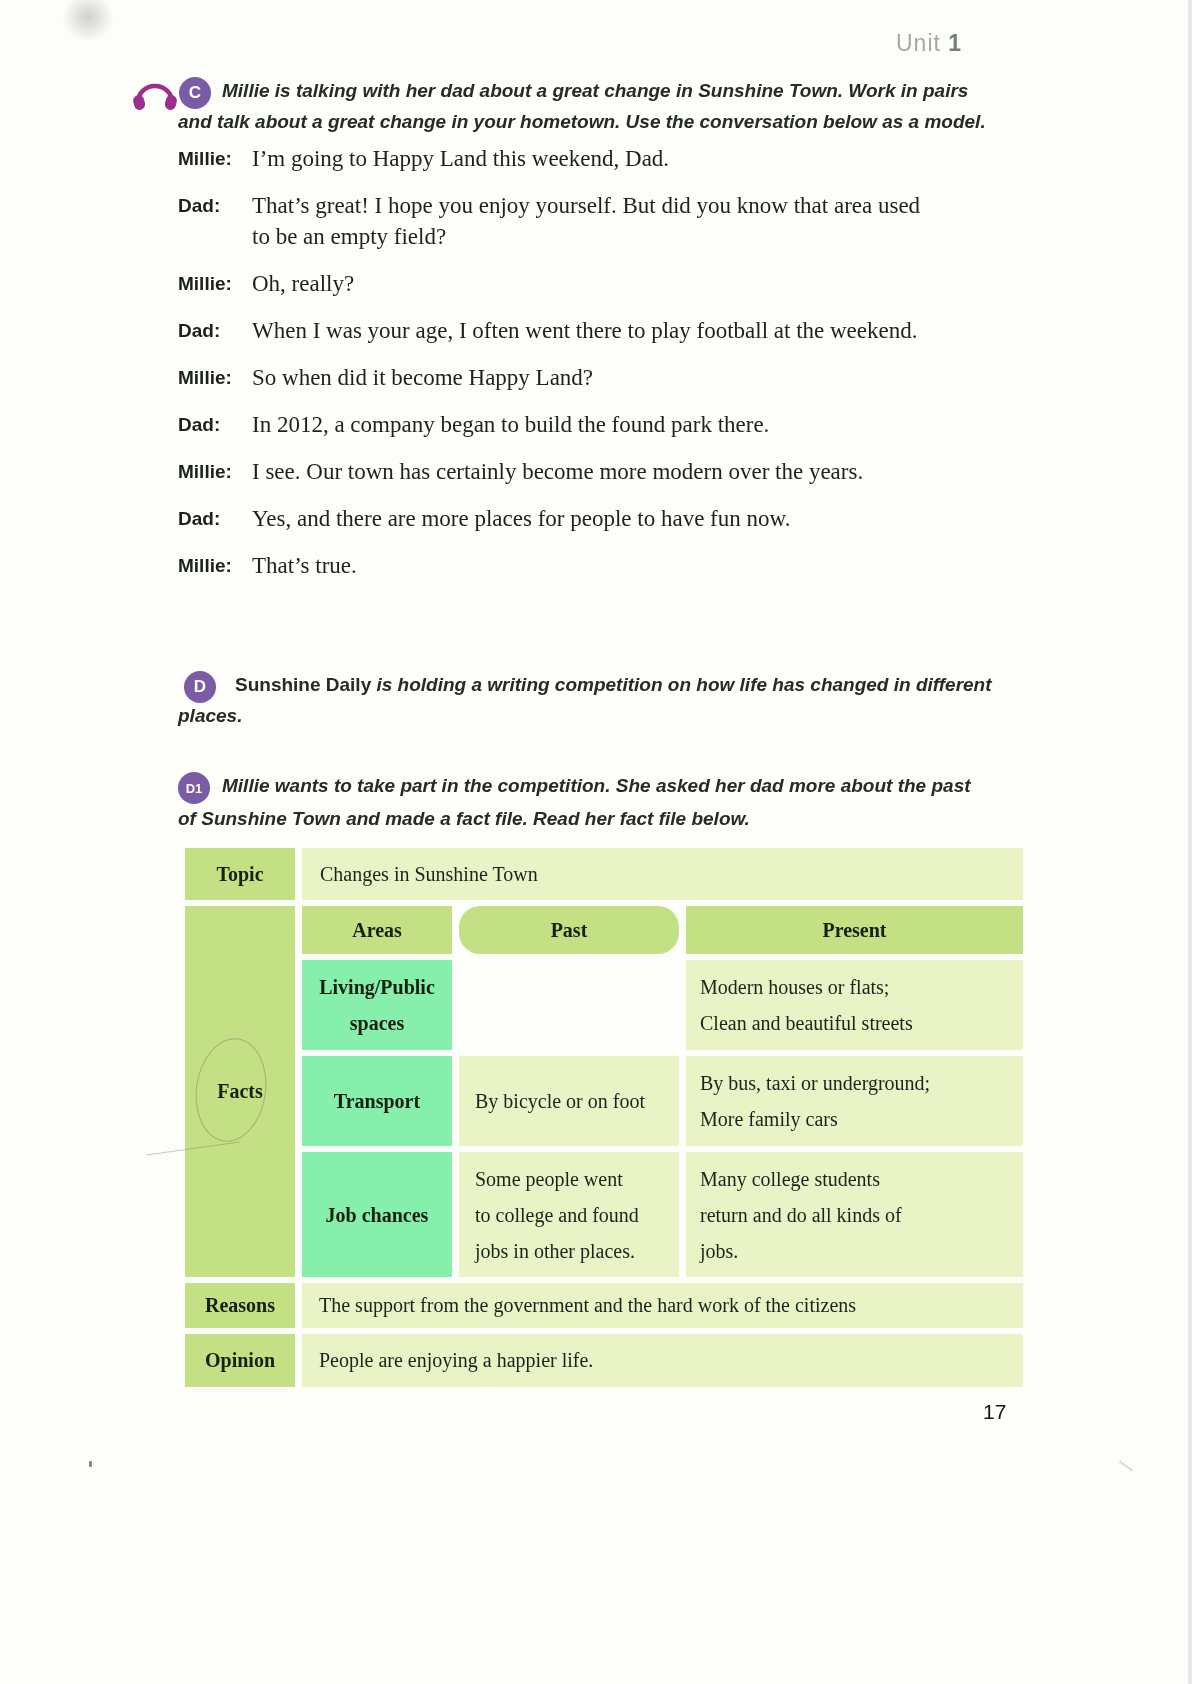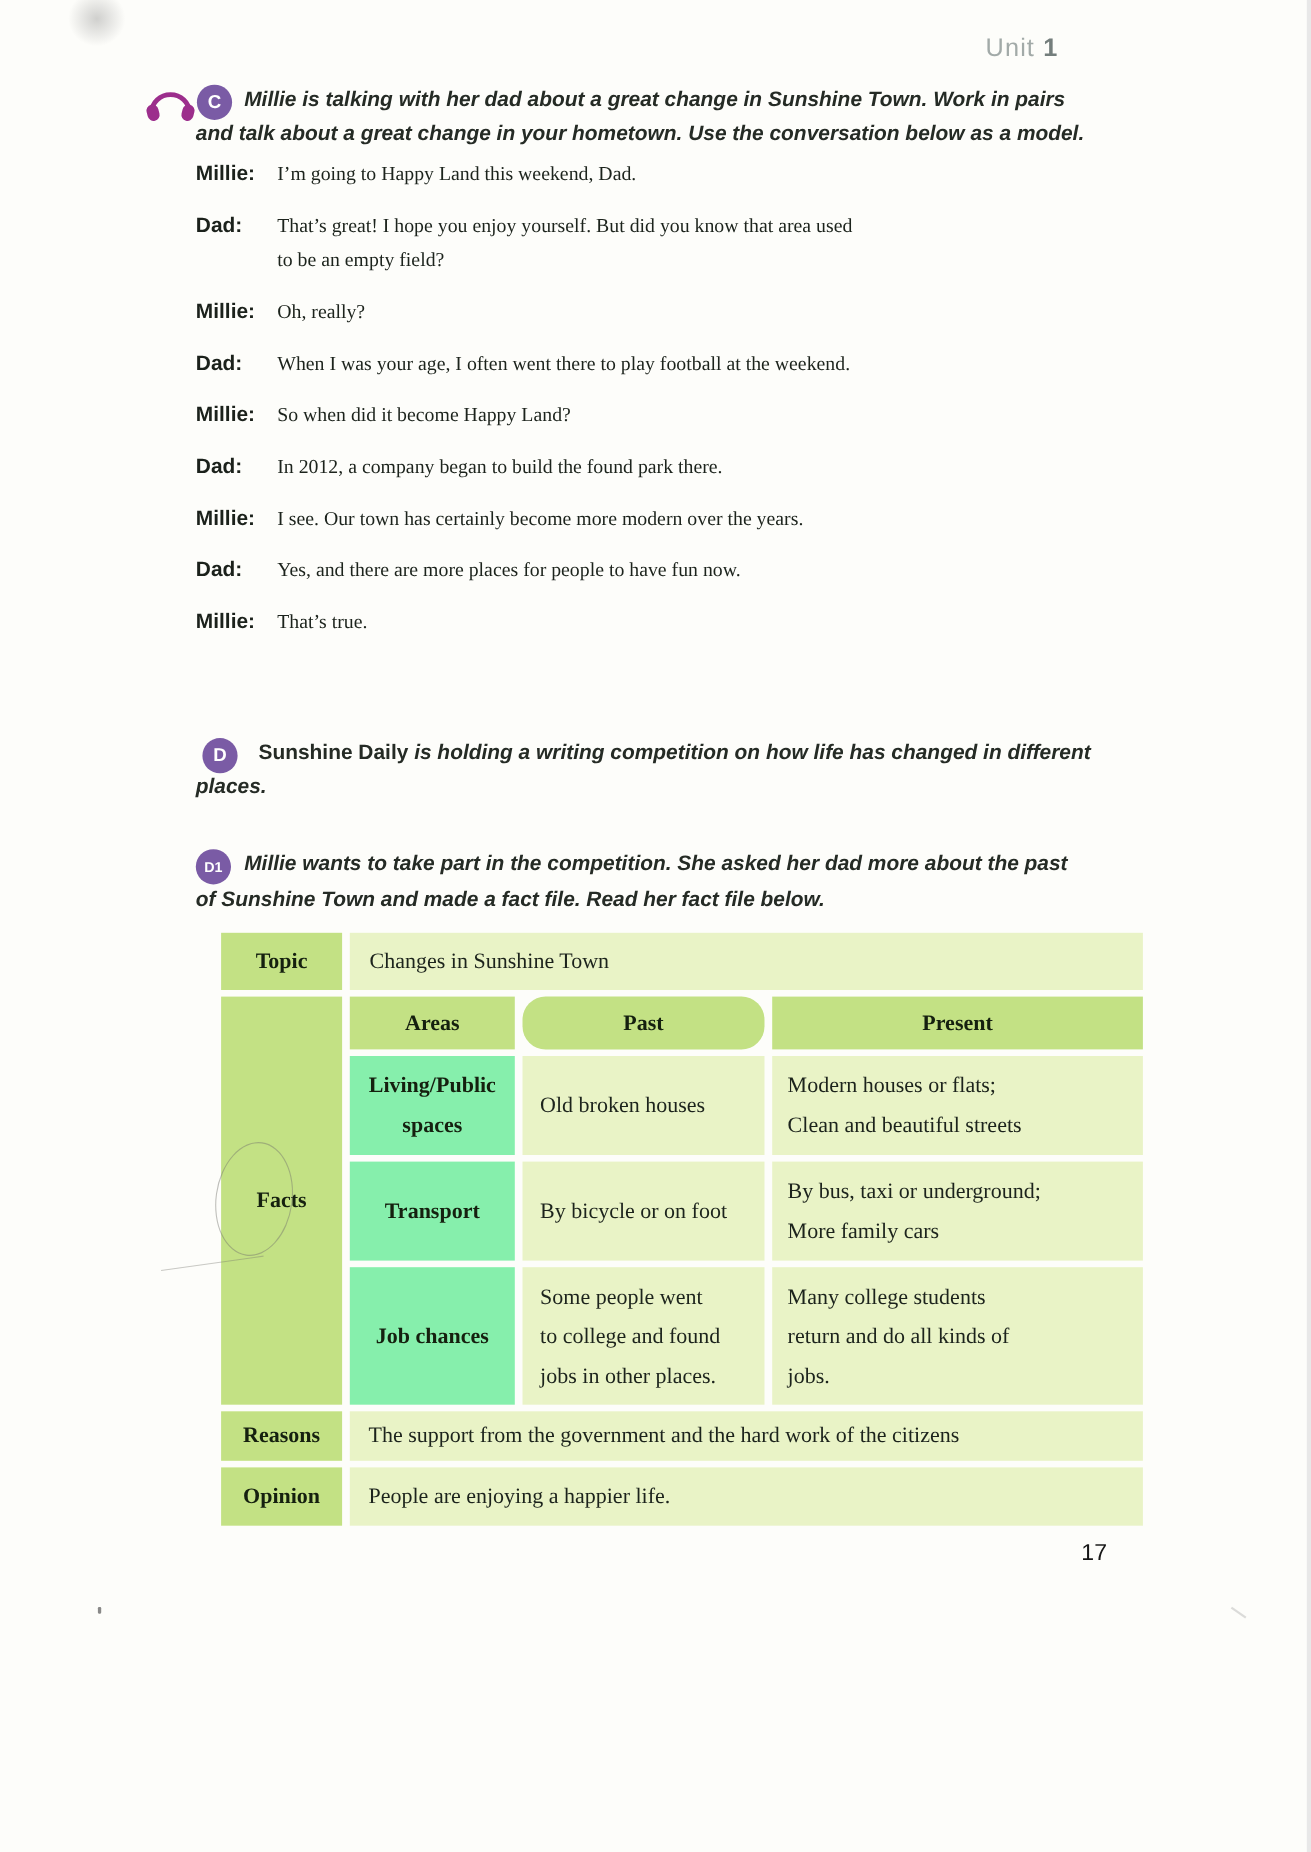--- a/index.html
+++ b/index.html
@@ -40,31 +40,30 @@
   .upright{font-style:normal;font-weight:600;}
   
   .dialogue{position:absolute;left:178px;top:143px;width:860px;}
   .d-entry{display:flex;margin-bottom:16px;}
   .d-speaker{
     width:74px;flex:0 0 74px;
     font-family:"Liberation Sans", sans-serif;
     font-weight:bold;font-size:19px;line-height:31px;color:#1b211b;
   }
   .d-text{
-    font-size:18px;line-height:31px;color:#1c231c;
+    font-size:23px;line-height:31px;color:#1c231c;
     white-space:pre-line;
   }
   
   .fact-table{
     position:absolute;left:185px;top:848px;
     display:grid;
     grid-template-columns:110px 150px 220px 337px;
     grid-template-rows:52px 48px 90px 90px 125px 45px 53px;
     gap:6px 7px;
-    margin-left:16px;
   }
   .cell{display:flex;}
   .lbl{
     background:#c3e184;
     font-weight:bold;font-size:20px;color:#15200f;
     align-items:center;justify-content:center;text-align:center;
   }
   .val{
     background:#e9f3c6;
     font-size:20px;color:#1c231c;
@@ -187,23 +186,20 @@
 
     <div class="cell val c-topic-val">Changes in Sunshine Town</div>
     <div class="cell lbl c-hdr-areas">Areas</div>
     <div class="cell lbl c-hdr-past">Past</div>
     <div class="cell lbl c-hdr-present">Present</div>
 
     <div class="cell val c-area" style="grid-row:3;grid-column:2;">
         <span class="lines">Living/Public
 spaces</span>
       </div>
-    <div class="cell val" style="grid-row:3;grid-column:3;">
-        <span class="lines">Old broken houses</span>
-      </div>
     <div class="cell val" style="grid-row:3;grid-column:4;padding-left:14px;">
         <span class="lines">Modern houses or flats;
 Clean and beautiful streets</span>
       </div>
 
     <div class="cell val c-area" style="grid-row:4;grid-column:2;">
         <span class="lines">Transport</span>
       </div>
     <div class="cell val" style="grid-row:4;grid-column:3;">
         <span class="lines">By bicycle or on foot</span>

